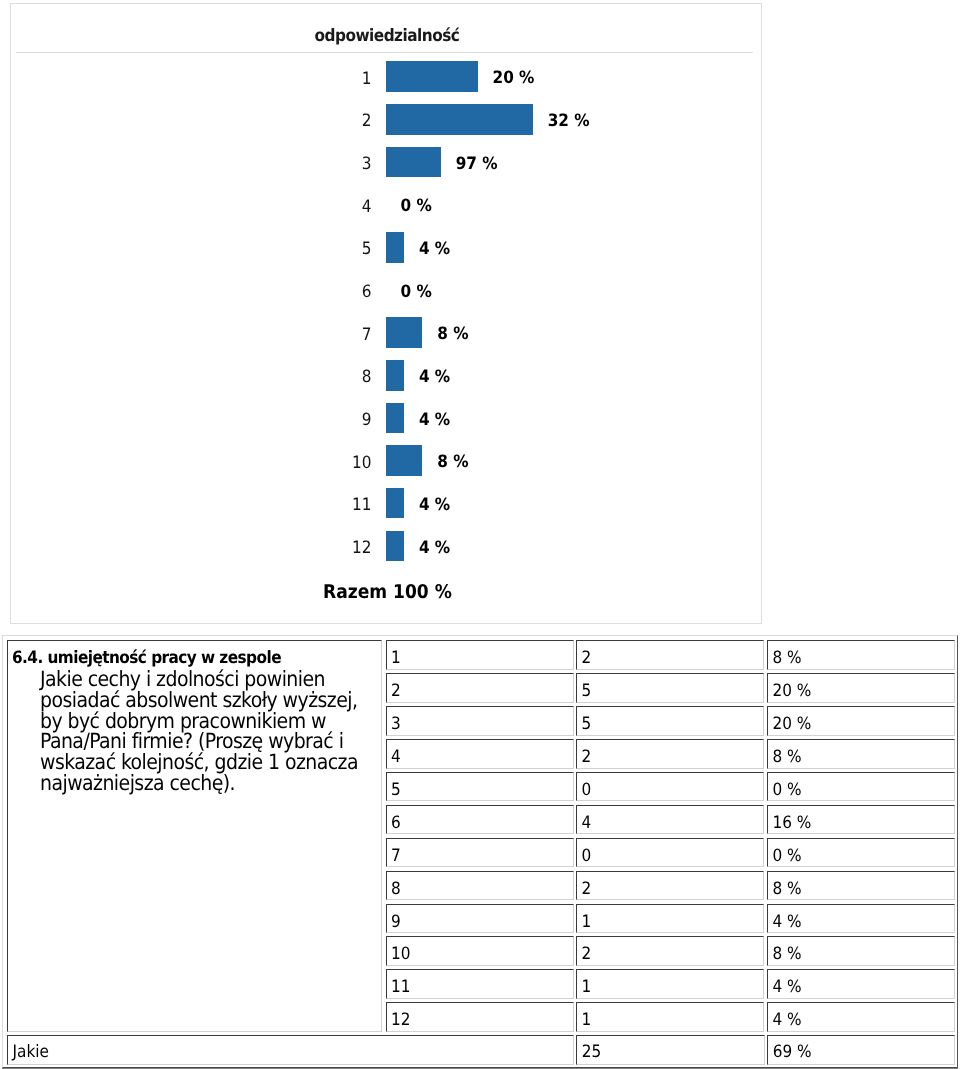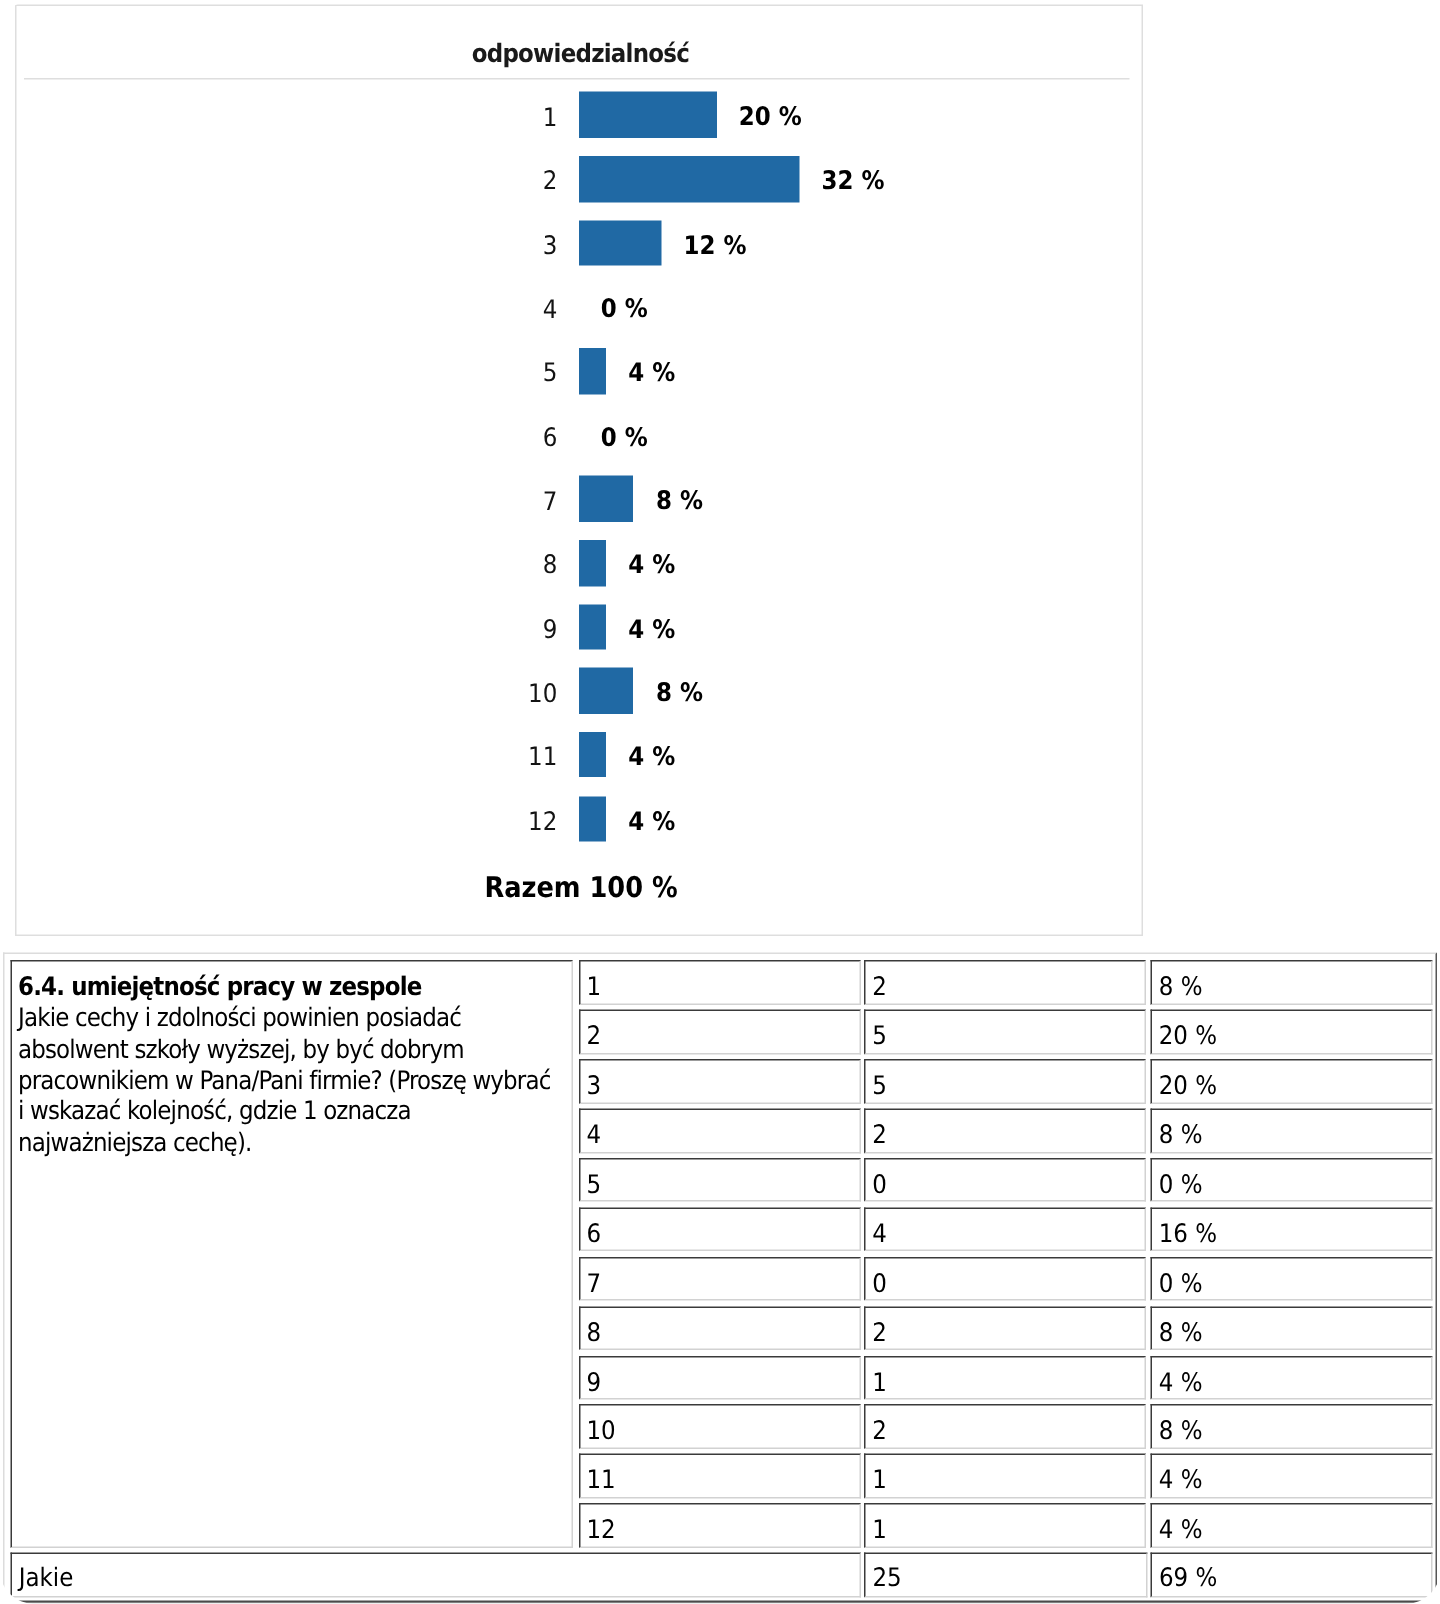--- a/index.html
+++ b/index.html
@@ -1,20 +1,20 @@
 <!DOCTYPE html>
 <html><head>
 <meta charset="utf-8">
 <title>odpowiedzialność</title>
 <style>
   html,body{margin:0;padding:0;background:#ffffff;}
   *{-webkit-font-smoothing:antialiased;text-rendering:geometricPrecision;}
   body{width:960px;height:1069px;overflow:hidden;
        font-family:"DejaVu Sans",sans-serif;font-stretch:condensed;color:#000;}
-  .page{position:relative;width:960px;height:1069px;overflow:hidden;background:#fff;border-radius:22px;}
+  .page{position:relative;width:960px;height:1069px;overflow:hidden;background:#fff;}
 
   
   .chart-panel{position:absolute;left:10px;top:3px;width:752px;height:620.5px;
     border:1px solid #dedede;box-sizing:border-box;background:#fff;}
   .chart-title{position:absolute;left:303.5px;top:25px;font-weight:bold;font-size:17px;
     color:#1a1a1a;white-space:nowrap;line-height:15px;letter-spacing:-0.5px;}
   .chart-divider{position:absolute;left:5px;top:48px;width:737px;height:1px;background:#dedede;}
 
   .bar-row{position:absolute;left:0;width:749px;height:30.6px;}
   .cat-label{position:absolute;left:310px;width:50.5px;text-align:right;
@@ -28,21 +28,21 @@
   
   .tbl{position:absolute;left:2px;top:635px;width:956px;height:433px;
     box-sizing:border-box;border-left:1px solid #dcdcdc;border-top:1px solid #dcdcdc;
     border-right:1.5px solid #555;border-bottom:1.8px solid #4a4a4a;background:#fff;text-decoration:underline;}
 
   .qcell{position:absolute;left:4px;top:4.3px;width:375.4px;height:392px;
     box-sizing:border-box;border:1.3px solid #3a3a3a;
     border-right-color:#d2d2d2;border-bottom-color:#d2d2d2;
     padding:7.2px 14px 0 4px;background:#fff;}
   .qtitle{font-size:17px;letter-spacing:-0.55px;font-weight:bold;line-height:20.7px;color:#000;}
-  .qbody{font-size:17px;letter-spacing:-0.55px;line-height:20.7px;color:#000;}
+  .qbody{font-size:21px;letter-spacing:-0.55px;line-height:20.7px;color:#000;margin-left:28px;}
 
   .rowsbox{position:absolute;left:382.5px;top:4.3px;width:572px;}
   .tr{position:relative;height:32.91px;}
   .td{position:absolute;top:0;height:29.5px;box-sizing:border-box;
     border:1.3px solid #3a3a3a;border-right-color:#d2d2d2;border-bottom-color:#d2d2d2;
     font-size:17px;line-height:34.8px;padding-left:4.5px;background:#fff;color:#000;}
   .rank{left:0;width:188.4px;}
   .count{left:190.5px;width:188.4px;}
   .pct{left:381.5px;width:187.5px;}
 
@@ -70,21 +70,21 @@
       <span class="val-label" style="left: 481.5px;">20 %</span>
     </div>
     <div class="bar-row" style="top: 99.96px;">
       <span class="cat-label">2</span>
       <span class="bar" style="width: 147.2px; background: rgb(32, 105, 164);"></span>
       <span class="val-label" style="left: 536.7px;">32 %</span>
     </div>
     <div class="bar-row" style="top: 142.62px;">
       <span class="cat-label">3</span>
       <span class="bar" style="width: 55.2px; background: rgb(32, 105, 164);"></span>
-      <span class="val-label" style="left: 444.7px;">12 %</span>
+      <span class="val-label" style="left: 444.7px;">97 %</span>
     </div>
     <div class="bar-row" style="top: 185.28px;">
       <span class="cat-label">4</span>
       <span class="bar" style="width: 0px; background: rgb(32, 105, 164);"></span>
       <span class="val-label" style="left: 389.5px;">0 %</span>
     </div>
     <div class="bar-row" style="top: 227.94px;">
       <span class="cat-label">5</span>
       <span class="bar" style="width: 18.4px; background: rgb(32, 105, 164);"></span>
       <span class="val-label" style="left: 407.9px;">4 %</span>

